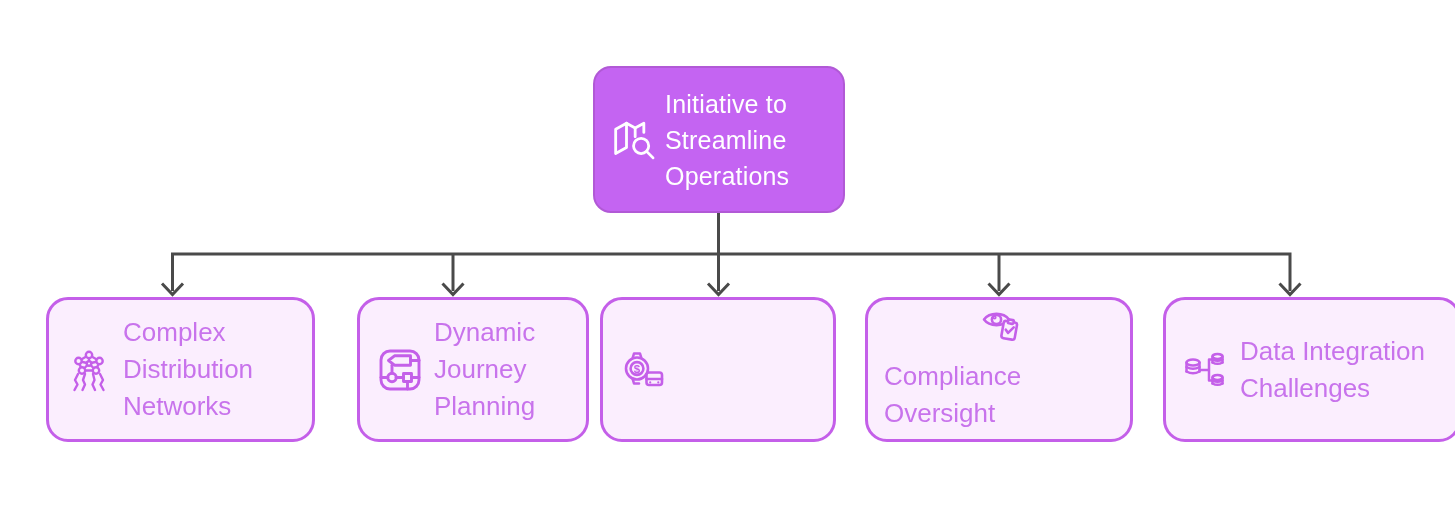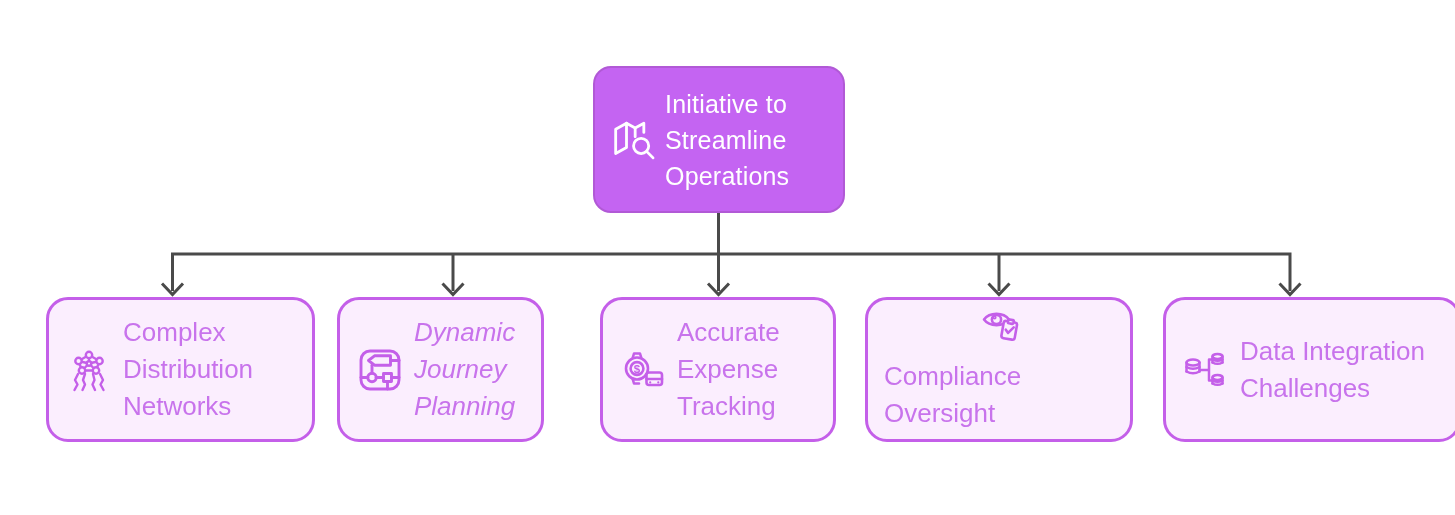--- a/index.html
+++ b/index.html
@@ -35,21 +35,21 @@
     top: 297px; height: 145px;
     background: var(--child-fill, #fbeefe);
     border: 3px solid var(--child-border, #c45fe9);
     border-radius: 22px;
     color: var(--child-text, #c873ec);
     padding: 0 8px 0 16px;
     gap: 10px;
   }
   .child-node .label { font-size: 26px; line-height: 37px; font-weight: 400; }
   .c1 { left: 38px;   width: 269px; margin-left: 8px; }
-  .c2 { left: 337px;  width: 207px; font-style: italic; }
+  .c2 { left: 357px;  width: 232px; }
   .c3 { left: 600px;  width: 236px; }
   .c4 { left: 865px;  width: 268px; flex-direction: column; }
   .c5 { left: 1163px; width: 298px; }
   .icon { flex: 0 0 auto; display: block; }
   .child-node .icon { color: var(--child-border, #c45fe9); }
   .root-node .icon { color: #ffffff; }
   .icon svg { display: block; }
 </style>
 </head>
 <body>
@@ -126,21 +126,20 @@
         <path d="M13.5 32.5 L15 37.5 L20 37.5"></path>
         <circle cx="18" cy="22.5" r="11"></circle>
         <circle cx="18" cy="22.5" r="6.4"></circle>
         <text x="18" y="26.6" text-anchor="middle" font-family="Liberation Sans, sans-serif" font-size="11.5" font-weight="bold" fill="currentColor" stroke="none">$</text>
         <rect x="27.5" y="26.5" width="15.5" height="12.5" rx="2.5" fill="#fbeefe"></rect>
         <path d="M27.5 33 L43 33"></path>
         <circle cx="31.2" cy="36.4" r="1.1" fill="currentColor" stroke="none"></circle>
         <circle cx="39.3" cy="36.4" r="1.1" fill="currentColor" stroke="none"></circle>
       </svg>
     </span>
-    <span class="label">Accurate Expense Tracking</span>
   </div>
 
   <div class="node child-node c4">
     <span class="icon">
       <svg width="48" height="48" viewBox="0 0 48 48" fill="none" stroke="currentColor" stroke-width="2.6" stroke-linecap="round" stroke-linejoin="round">
         <path d="M5 19.5 C10.5 12 24.5 12 30 19.5 C24.5 27 10.5 27 5 19.5 Z"></path>
         <circle cx="17.5" cy="19.5" r="4.6"></circle>
         <circle cx="15.6" cy="17.6" r="1.2" stroke-width="1.6"></circle>
         <g transform="rotate(10 30 30)">
           <rect x="23.5" y="21.5" width="13.5" height="17.5" rx="2.5" fill="#fbeefe"></rect>

